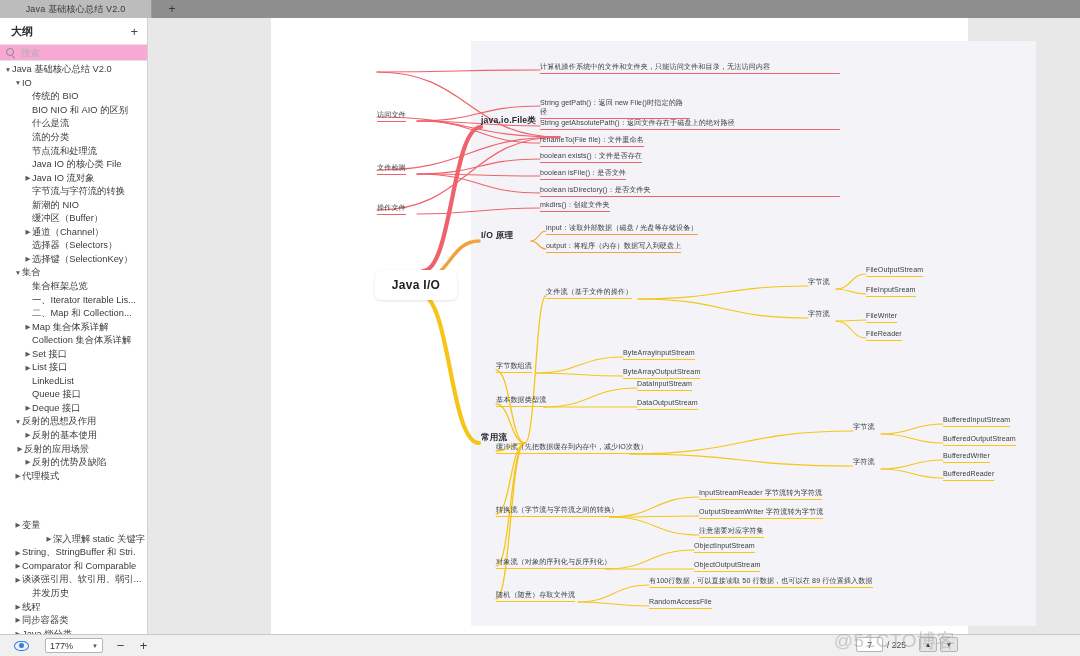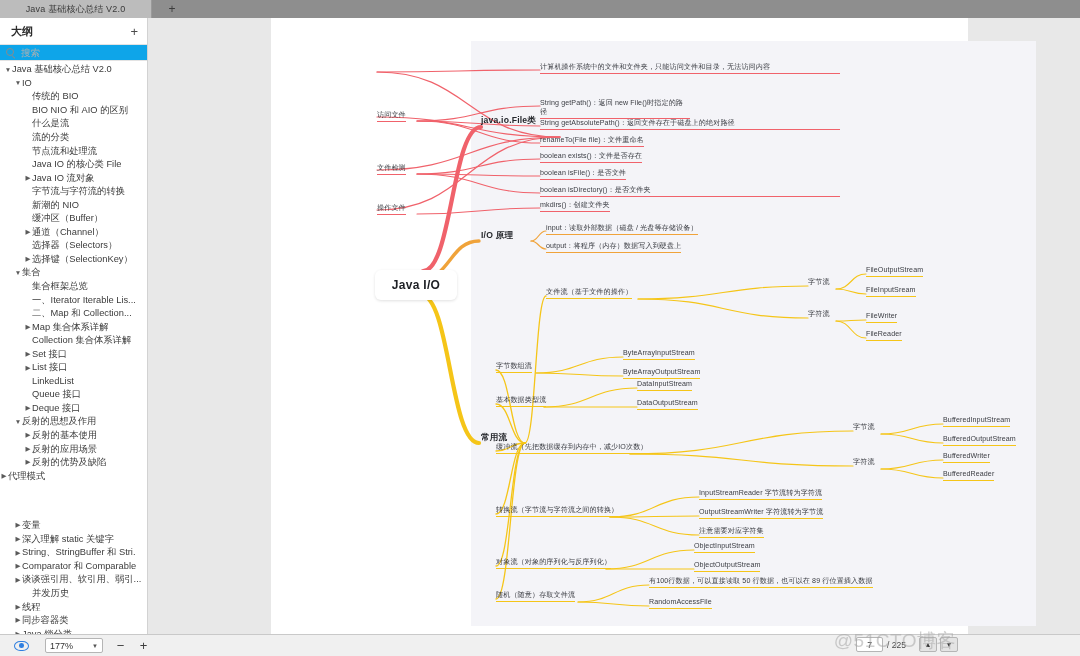--- a/index.html
+++ b/index.html
@@ -46,21 +46,21 @@
     flex: none;
   }
   .sidebar-title { font-size: 11px; font-weight: bold; color: #2d2d2d; }
   .sidebar-add { font-size: 13px; color: #4a4a4a; line-height: 1; cursor: default; }
 
   .search-row {
     height: 17px; flex: none;
     border-top: 1px solid #e3e3e3;
     border-bottom: 1px solid #e3e3e3;
     display: flex; align-items: center; padding-left: 5px;
-    background: #0ea5e9;
+    background: #f9a8d4;
   }
   .search-icon { width: 11px; height: 11px; position: relative; flex: none; margin-right: 3px; }
   .search-icon:before {
     content:""; position:absolute; left:1px; top:1px; width:6px; height:6px;
     border:1.1px solid #8b8b8b; border-radius:50%;
   }
   .search-icon:after {
     content:""; position:absolute; left:7px; top:7.5px; width:3.5px; height:1.1px;
     background:#8b8b8b; transform: rotate(45deg); transform-origin: left center;
   }
@@ -332,37 +332,37 @@
           <span class="tree-label">Deque 接口</span>
         </div>
         <div class="tree-node" style="padding-left: 14px;">
           <span class="tw">▼</span>
           <span class="tree-label">反射的思想及作用</span>
         </div>
         <div class="tree-node" style="padding-left: 24px;">
           <span class="tw">▶</span>
           <span class="tree-label">反射的基本使用</span>
         </div>
-        <div class="tree-node" style="padding-left: 24px;">
+        <div class="tree-node" style="padding-left: 16px;">
           <span class="tw">▶</span>
           <span class="tree-label">反射的应用场景</span>
         </div>
         <div class="tree-node" style="padding-left: 24px;">
           <span class="tw">▶</span>
           <span class="tree-label">反射的优势及缺陷</span>
         </div>
-        <div class="tree-node" style="">
+        <div class="tree-node" style="padding-left: 14px;">
           <span class="tw">▶</span>
           <span class="tree-label">代理模式</span>
         </div>
         <div class="tree-node" style="padding-left: 14px; margin-top: 36px;">
           <span class="tw">▶</span>
           <span class="tree-label">变量</span>
         </div>
-        <div class="tree-node" style="padding-left: 14px;">
+        <div class="tree-node" style="padding-left: 14px; justify-content: flex-end;">
           <span class="tw">▶</span>
           <span class="tree-label">深入理解 static 关键字</span>
         </div>
         <div class="tree-node" style="padding-left: 14px;">
           <span class="tw">▶</span>
           <span class="tree-label">String、StringBuffer 和 Stri.</span>
         </div>
         <div class="tree-node" style="padding-left: 14px;">
           <span class="tw">▶</span>
           <span class="tree-label">Comparator 和 Comparable</span>

